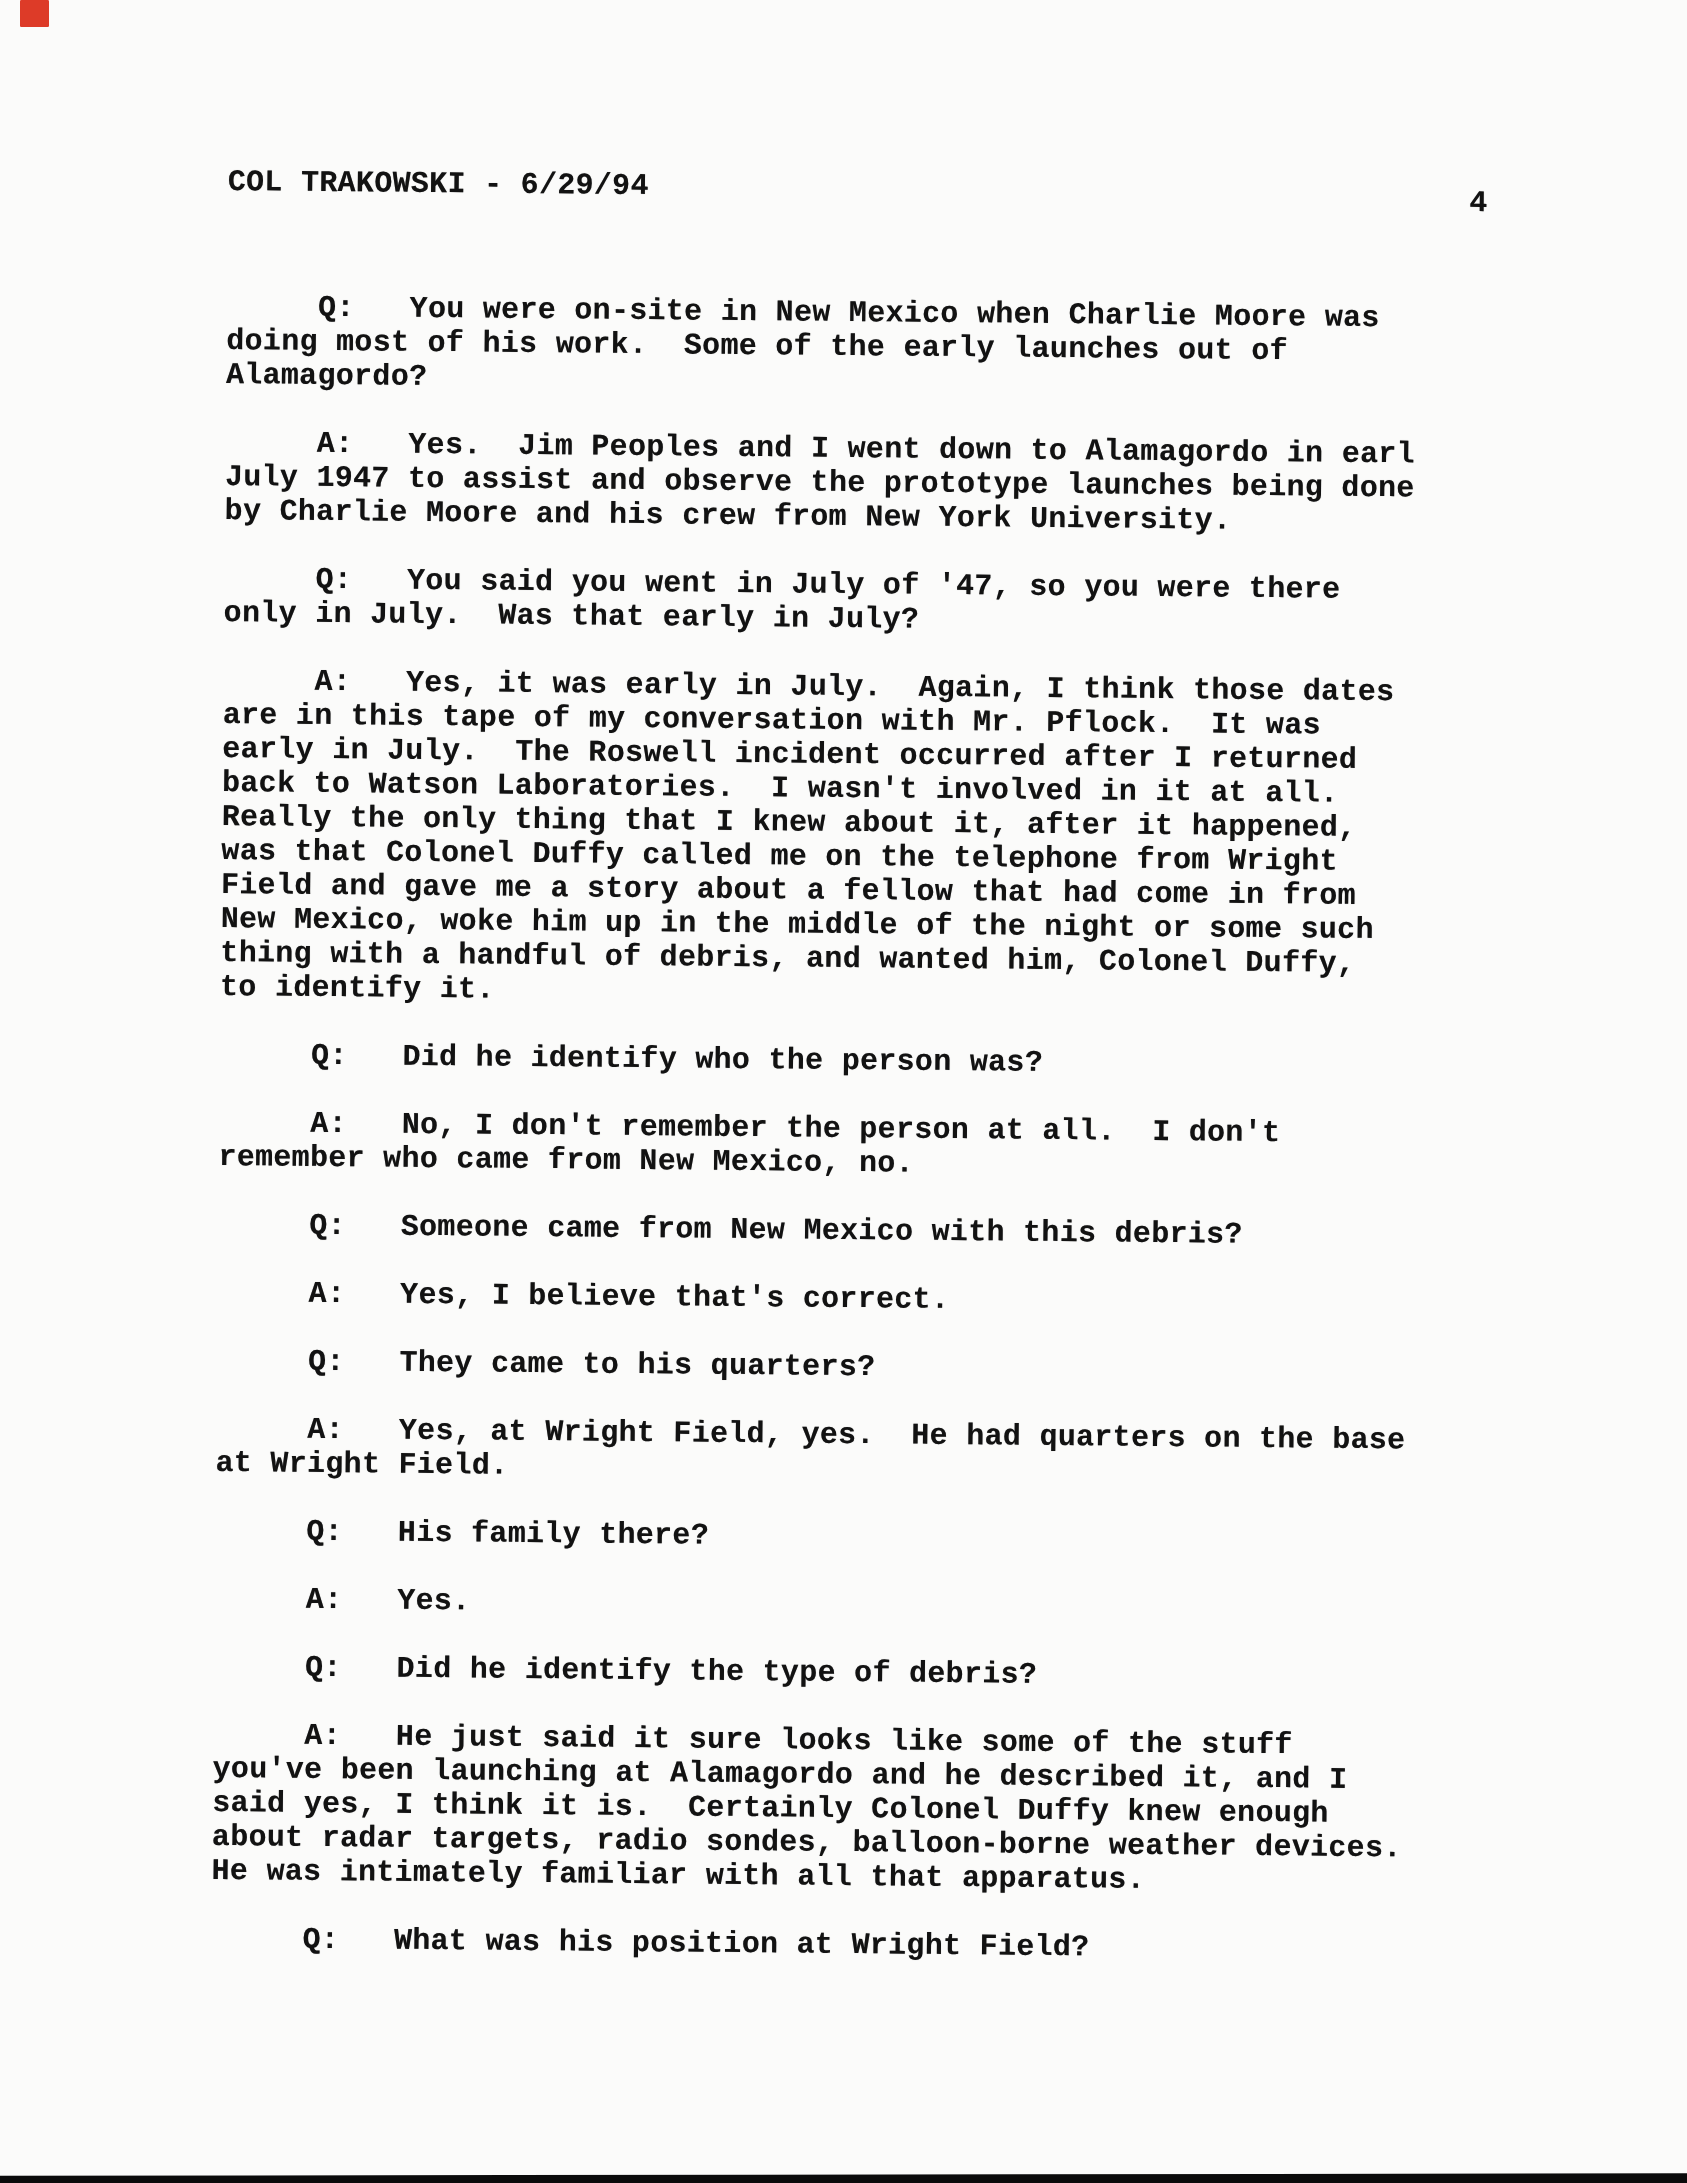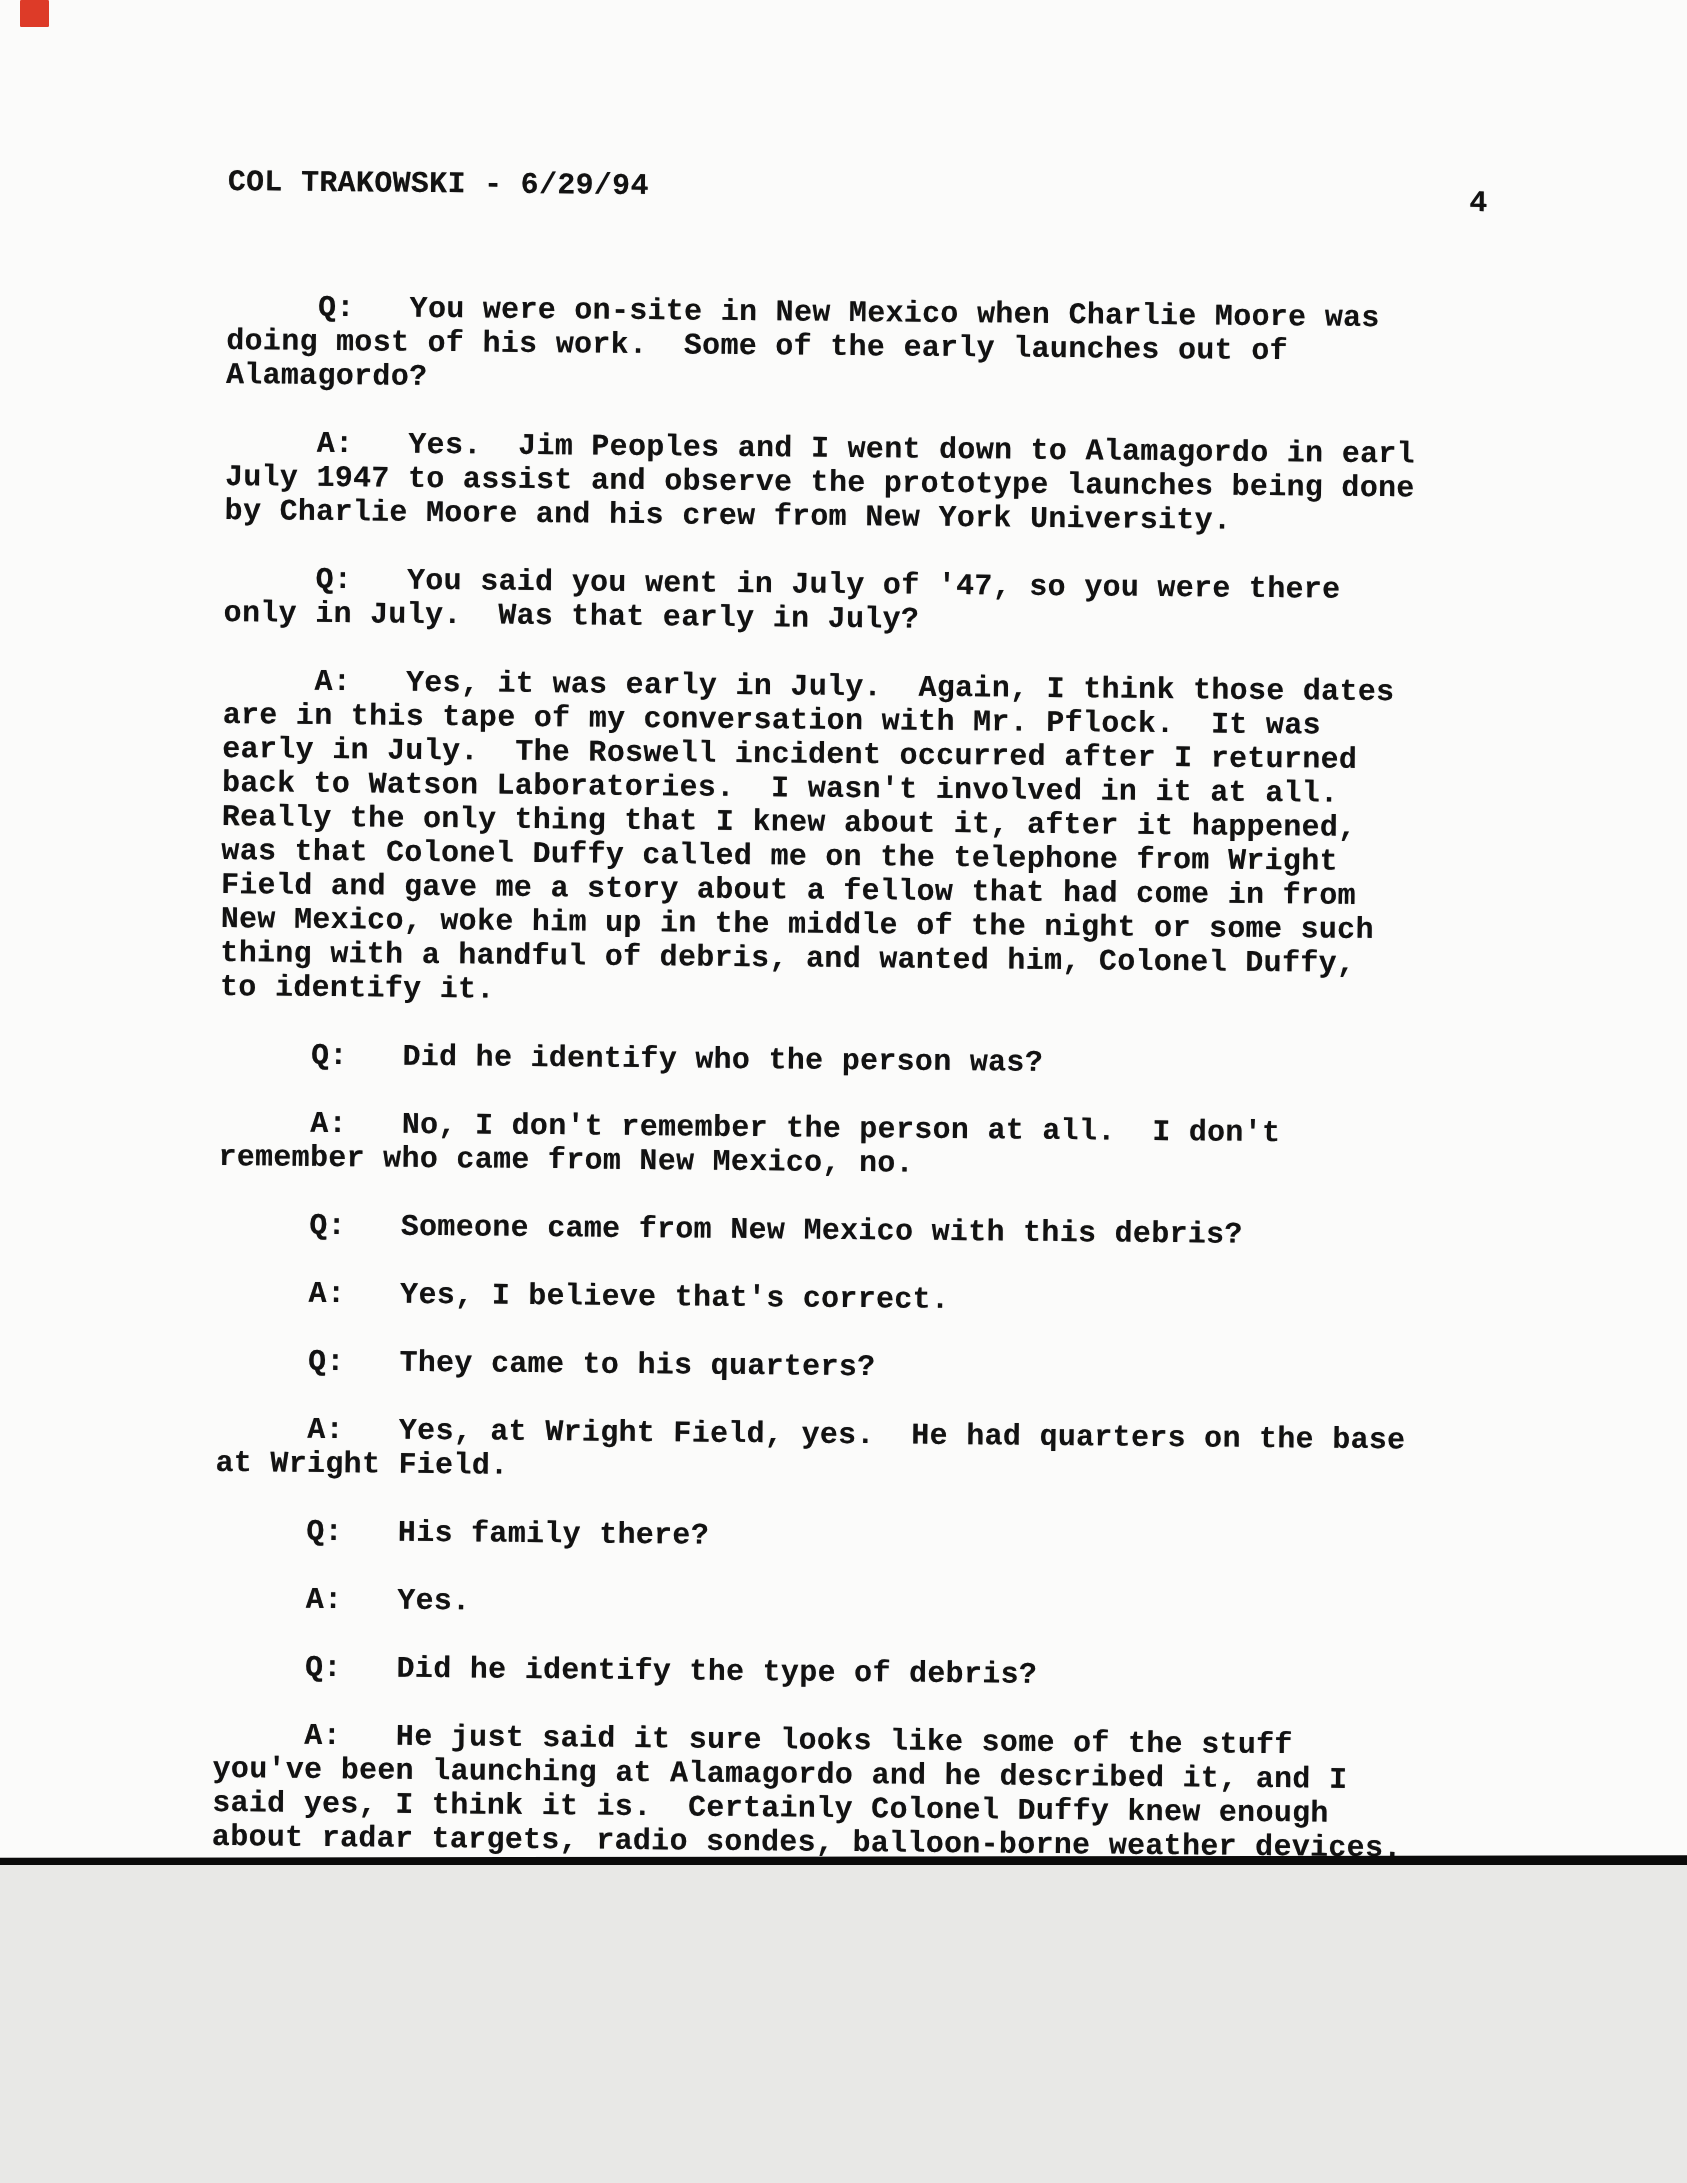--- a/index.html
+++ b/index.html
@@ -1,18 +1,18 @@
 <!DOCTYPE html>
 <html style="font-size:10.6px"><head>
 <meta charset="utf-8">
 <style>
   html,body{margin:0;padding:0;background:#e8e8e6;}
   .page{
     position:relative;
-    width:1687px;height:1865px;
+    width:1687px;height:2183px;
     background:#fbfbfa;
     overflow:hidden;
     font-family:"Liberation Mono","DejaVu Sans Mono",monospace;
     color:#121212;
   }
   .red-mark{
     position:absolute;left:20px;top:0;width:29px;height:26.5px;
     background:#dd3b28;border-radius:1.3px;
   }
   .content{

